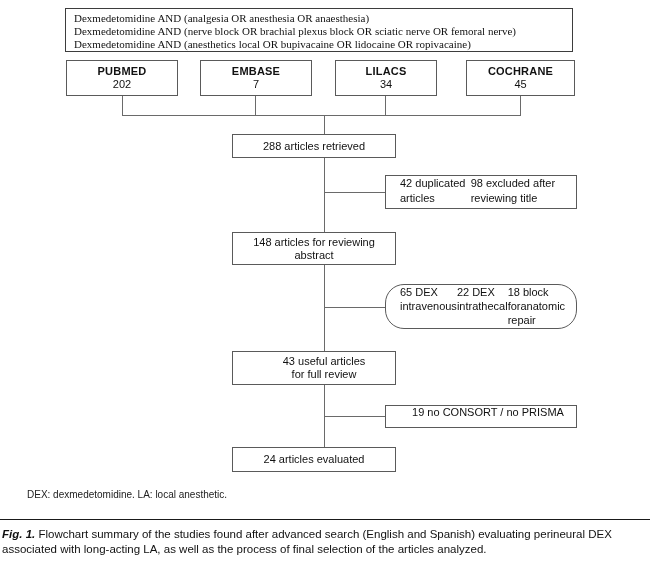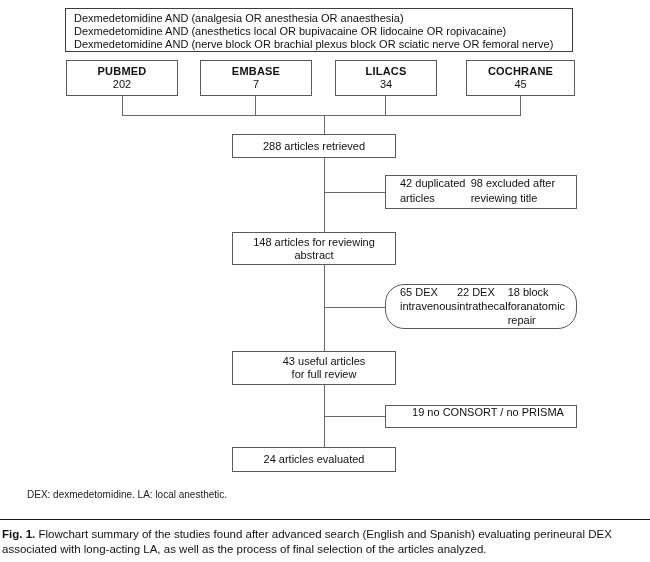--- a/index.html
+++ b/index.html
@@ -19,21 +19,21 @@
     border: 1px solid #4f4f4f;
     font-size: 11px;
     line-height: 13px;
     color: #111111;
   }
   .search-box {
     left: 65px; top: 8px; width: 508px; height: 44px;
     padding: 3px 8px;
     border-color: #3d3d3d;
   }
-  .search-box .line { white-space: nowrap; }
+  .search-box .line { white-space: nowrap; font-family: Liberation Serif, serif; }
 
   .db-box {
     top: 60px; height: 36px;
     display: flex; flex-direction: column;
     align-items: center; justify-content: center;
     text-align: center;
     border-color: #5a5a5a;
   }
   .db-name { font-weight: bold; letter-spacing: 0.2px; }
   .db-pubmed   { left: 66px;  width: 112px; }
@@ -79,31 +79,31 @@
     position: absolute;
     left: 0; top: 519px; width: 650px; height: 1px;
     background: #1a1a1a;
   }
 
   .caption {
     position: absolute;
     left: 2px; top: 527px; width: 646px;
     font-size: 11.5px; line-height: 15px; color: #111111;
   }
-  .caption .cap-label { font-weight: bold; }
+  .caption .cap-label { font-weight: bold; font-style: italic; }
 </style>
 </head>
 <body>
 
 <div class="figure">
 
   <div class="box search-box">
     <div class="line">Dexmedetomidine AND (analgesia OR anesthesia OR anaesthesia)</div>
+    <div class="line">Dexmedetomidine AND (nerve block OR brachial plexus block OR sciatic nerve OR femoral nerve)</div>
     <div class="line">Dexmedetomidine AND (anesthetics local OR bupivacaine OR lidocaine OR ropivacaine)</div>
-    <div class="line">Dexmedetomidine AND (nerve block OR brachial plexus block OR sciatic nerve OR femoral nerve)</div>
   </div>
 
   <div class="box db-box db-pubmed">
     <div class="db-name">PUBMED</div>
     <div class="db-count">202</div>
   </div>
   <div class="box db-box db-embase">
     <div class="db-name">EMBASE</div>
     <div class="db-count">7</div>
   </div>

